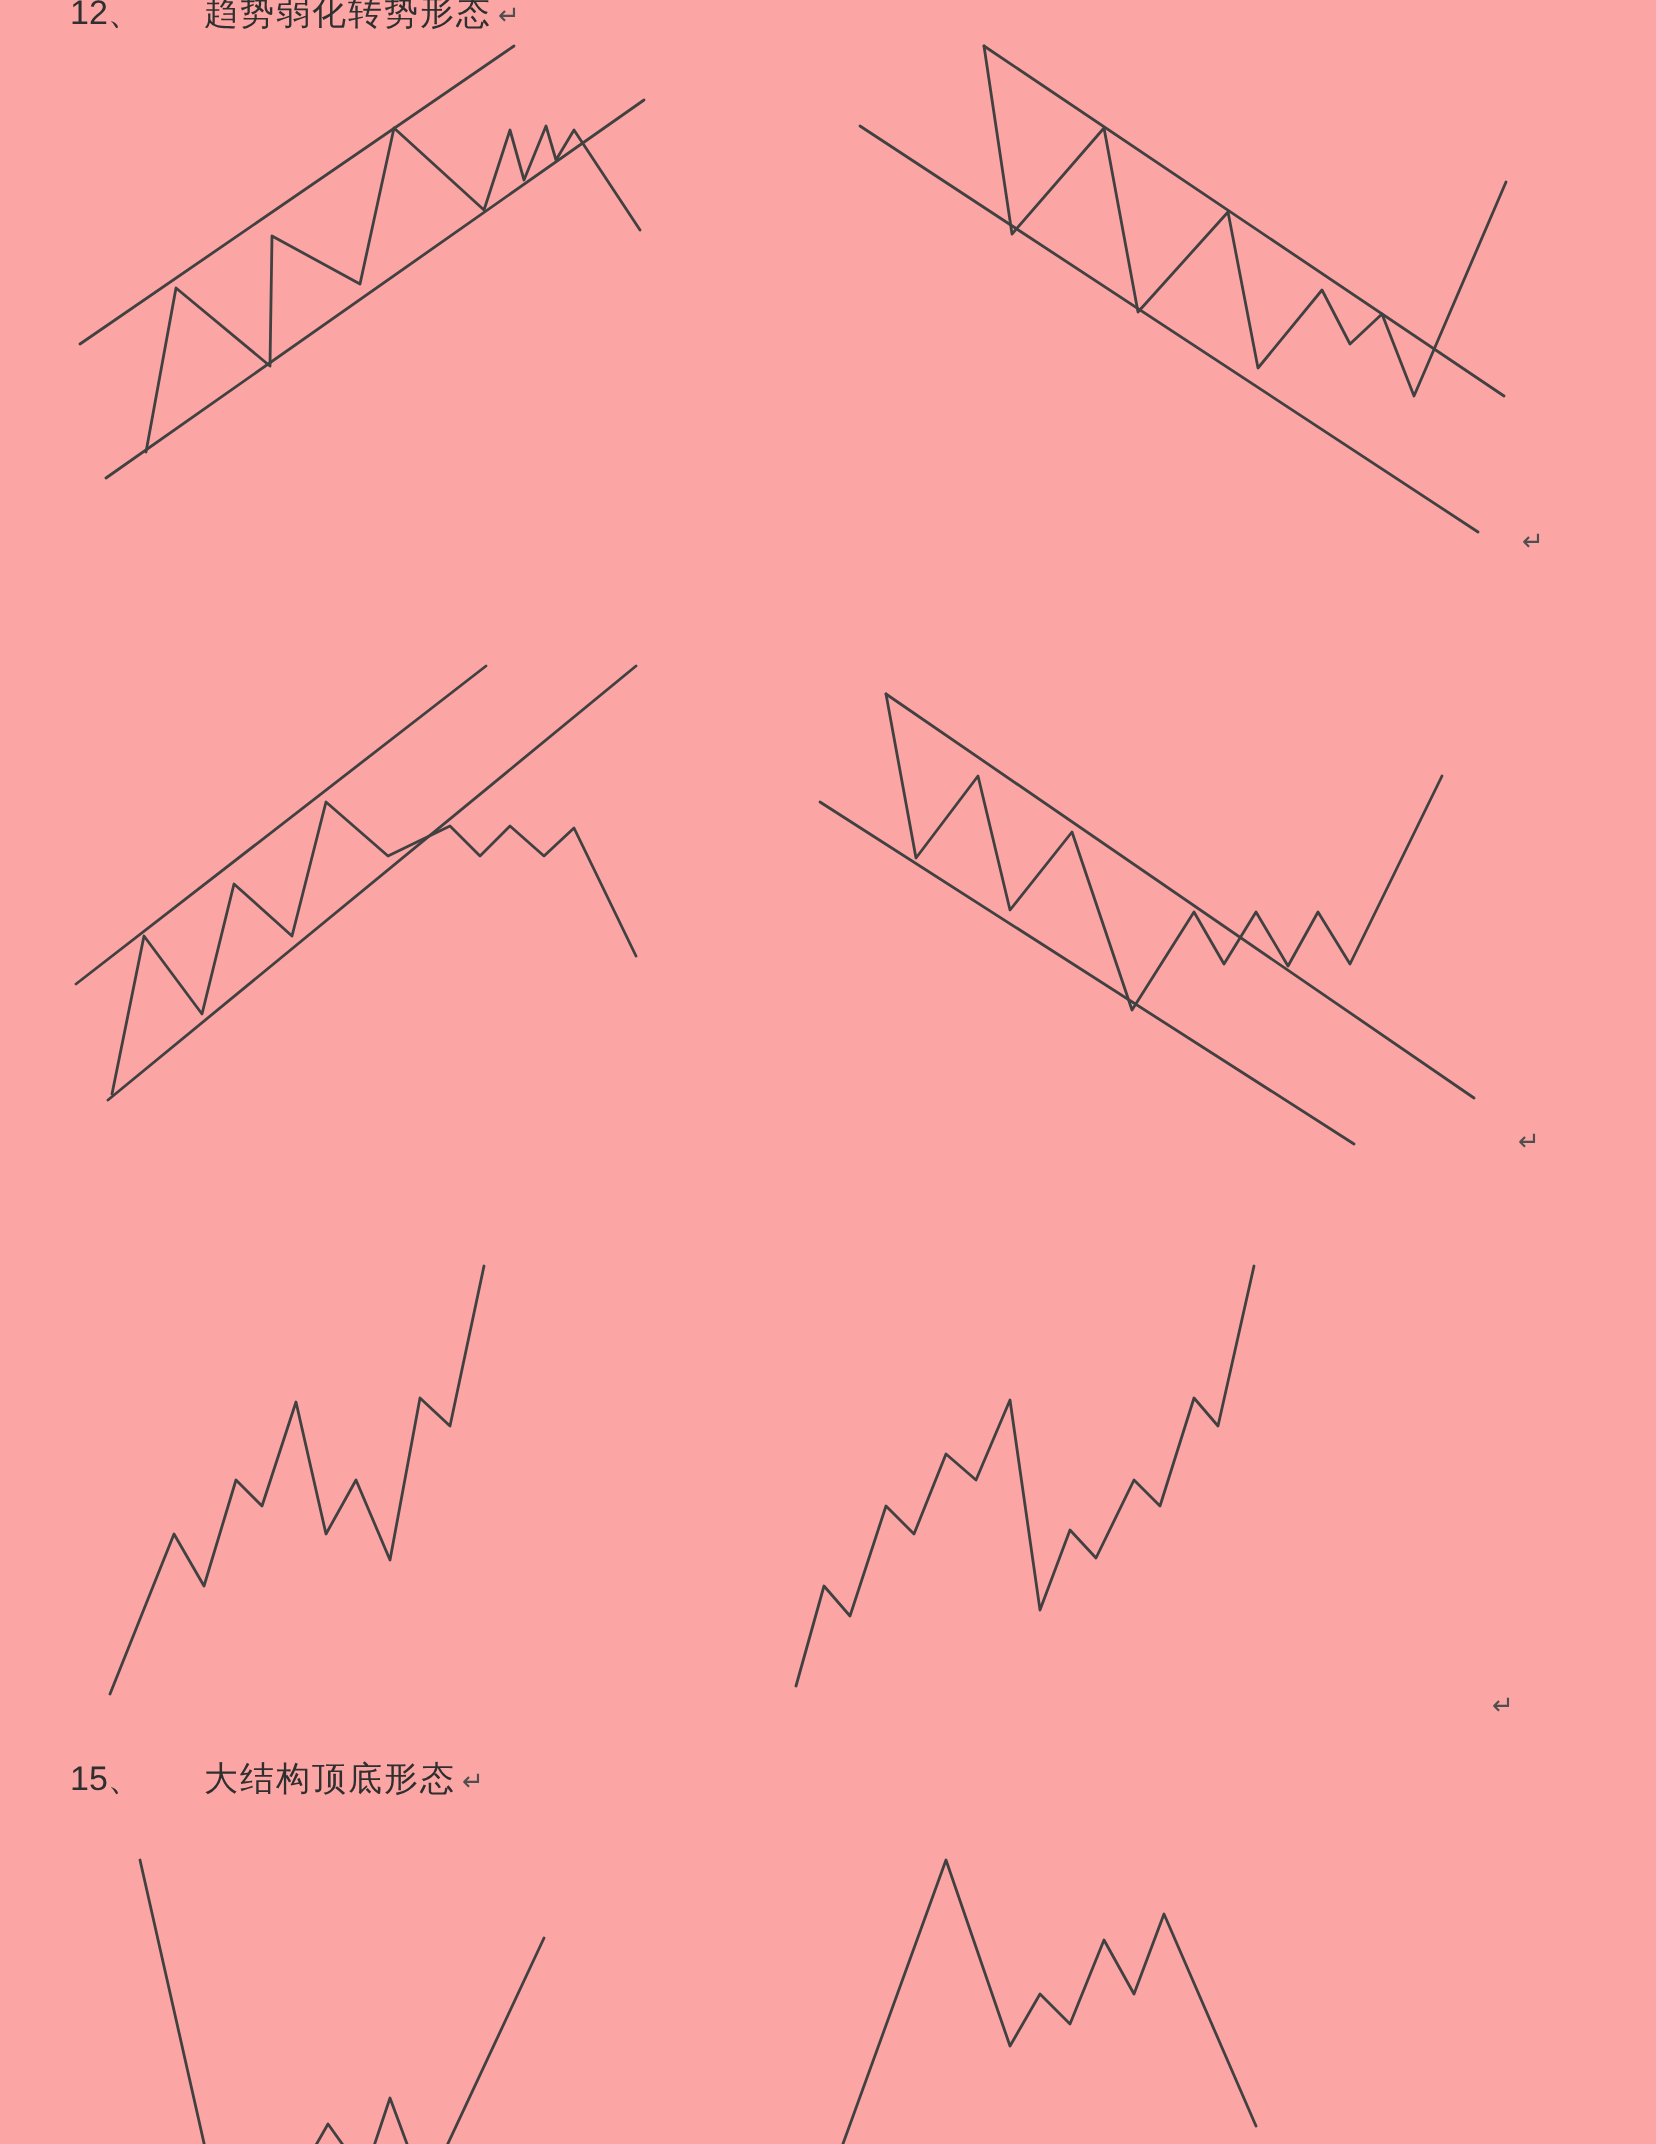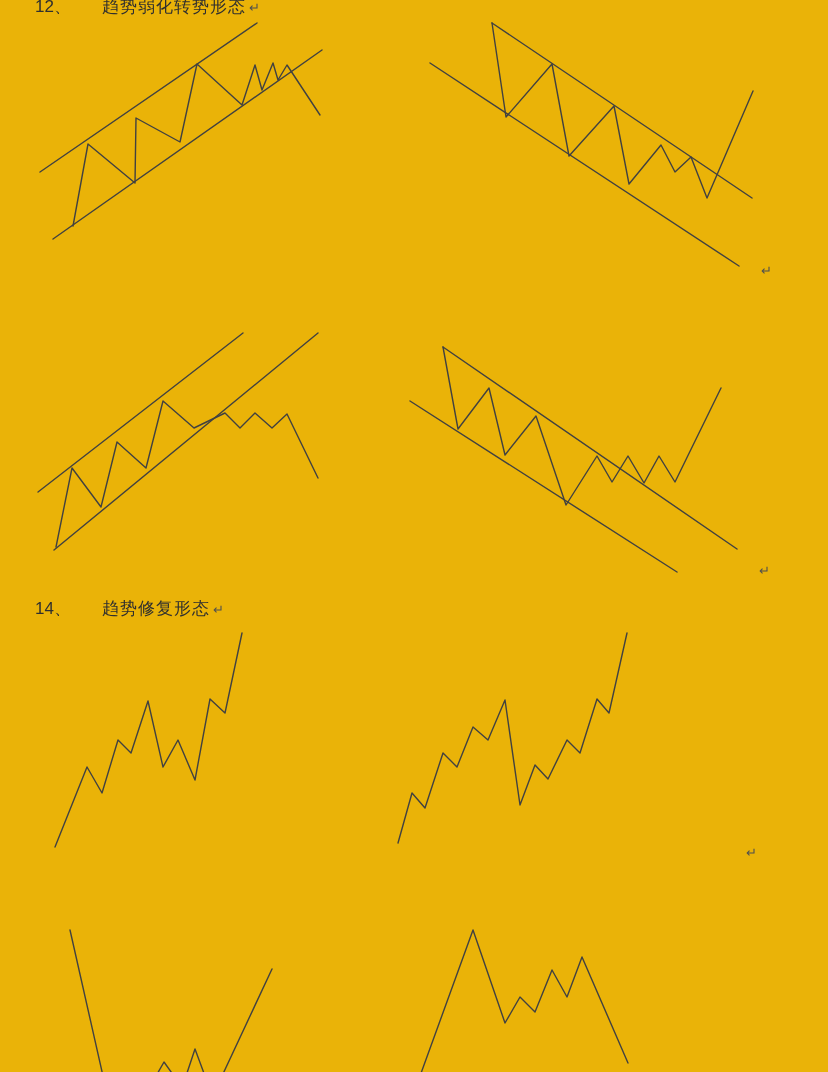--- a/index.html
+++ b/index.html
@@ -1,21 +1,21 @@
 <!DOCTYPE html>
 <html><head>
 <meta charset="utf-8">
 <style>
   html, body { margin: 0; padding: 0; background: #ffffff; }
   .page {
     position: relative;
     width: 828px;
     height: 1072px;
     margin: 0 auto;
-    background: #eab308;
+    background: #fca5a5;
     overflow: hidden;
     font-family: "Liberation Sans", sans-serif;
   }
   .heading {
     position: absolute;
     left: 35px;
     white-space: nowrap;
     color: #2f2f2f;
     font-size: 17px;
     line-height: 18px;
@@ -53,24 +53,24 @@
 </head>
 <body>
 
 <div class="page">
 
   <div class="heading" style="top:-2px">
     <span class="num">12、</span><span class="title">趋势弱化转势形态</span><span class="pilcrow">↵</span>
   </div>
 
 
-  <div class="heading" style="top:600px">
-    <span class="num">14、</span><span class="title">趋势修复形态</span><span class="pilcrow">↵</span>
+
+  <div class="heading" style="top:881px">
+    <span class="num">15、</span><span class="title">大结构顶底形态</span><span class="pilcrow">↵</span>
   </div>
-
 
   <svg class="diagrams" viewBox="0 0 828 1072" xmlns="http://www.w3.org/2000/svg">
       <g>
         <polyline points="40,172 257,23" stroke="#414141"></polyline>
         <polyline points="53,239 322,50" stroke="#414141"></polyline>
         <polyline points="73,226 88,144 135,183 136,118 180,142 197,64 242,105 255,65 262,90 273,63 278,80 287,65 320,115" stroke="#414141"></polyline>
       </g>
       <g>
         <polyline points="492,23 752,198" stroke="#414141"></polyline>
         <polyline points="430,63 739,266" stroke="#414141"></polyline>

